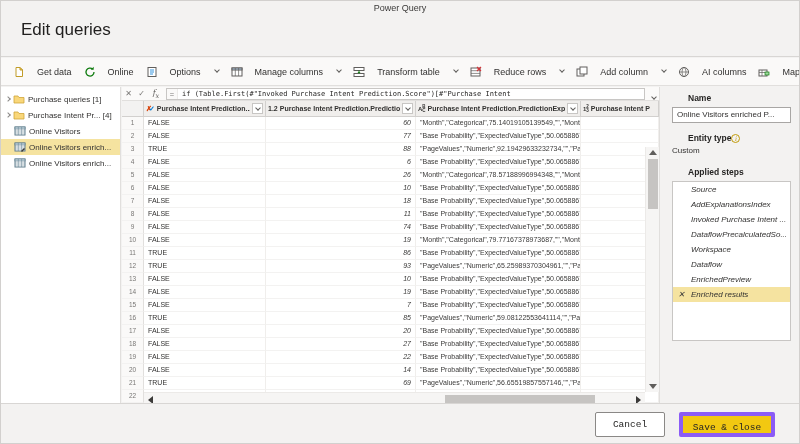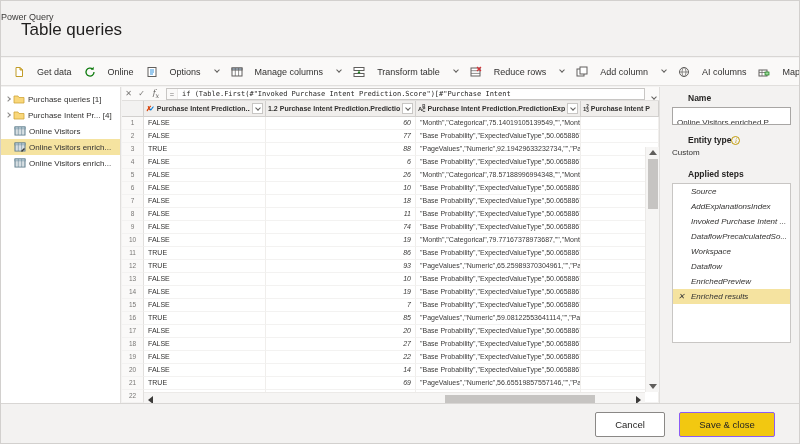--- a/index.html
+++ b/index.html
@@ -2,21 +2,21 @@
 <html><head>
 <meta charset="utf-8">
 <style>
   * { margin:0; padding:0; box-sizing:border-box; }
   html,body { width:800px; height:444px; }
   body { font-family:"Liberation Sans", sans-serif; color:#252423; background:#fff; }
   .app { position:relative; width:800px; height:444px; background:#f3f2f1; overflow:hidden; border:1px solid #d2d0ce; }
 
   
   .titlebar { position:absolute; top:0; left:0; right:0; height:56px; background:#f3f2f1; border-bottom:1px solid #d8d6d4; }
-  .app-title { position:absolute; top:11px; left:0; width:100%; font-size:9px; color:#3b3a39; }
+  .app-title { position:absolute; top:2px; left:0; width:100%; text-align:center; font-size:9px; color:#3b3a39; }
   .page-title { position:absolute; top:19px; left:20px; font-size:17px; font-weight:400; color:#201f1e; }
 
   
   .toolbar { position:absolute; top:57px; left:0; right:0; height:28px; background:#faf9f8; border-bottom:1px solid #e1dfdd; display:flex; align-items:center; padding:0 6px; }
   .tb-item { display:flex; align-items:center; gap:12px; padding:0 6px; height:22px; font-size:9px; color:#323130; white-space:nowrap; cursor:default; }
   .tb-sep { width:1px; height:16px; background:#e1dfdd; }
   .cvd { display:inline-block; width:4px; height:4px; border-right:1px solid #605e5c; border-bottom:1px solid #605e5c; transform:rotate(45deg); margin:-3px 0 0 2px; }
   .tb-item svg { display:block; }
 
   
@@ -63,43 +63,43 @@
   .v-thumb { position:absolute; top:12px; left:2px; width:10px; height:50px; background:#c6c4c2; }
   .h-thumb { position:absolute; left:60%; width:30%; top:2px; height:9px; background:#c6c4c2; }
   .tri-up   { position:absolute; top:3px; left:3px; width:0; height:0; border-left:4px solid transparent; border-right:4px solid transparent; border-bottom:5px solid #605e5c; }
   .tri-down { position:absolute; bottom:3px; left:3px; width:0; height:0; border-left:4px solid transparent; border-right:4px solid transparent; border-top:5px solid #605e5c; }
   .tri-left  { position:absolute; left:4px; top:3px; width:0; height:0; border-top:4px solid transparent; border-bottom:4px solid transparent; border-right:5px solid #3b3a39; }
   .tri-right { position:absolute; right:4px; top:3px; width:0; height:0; border-top:4px solid transparent; border-bottom:4px solid transparent; border-left:5px solid #3b3a39; }
 
   
   .rpanel { position:absolute; top:86px; left:658px; width:142px; height:318px; background:#f3f2f1; border-left:1px solid #e1dfdd; padding:6px 10px 0 12px; }
   .rp-label { font-size:8.5px; font-weight:bold; color:#252423; margin-bottom:4px;padding-left:16px; }
-  .rp-input { width:100%; height:16px; background:#fff; border:1px solid #a8a6a4; font-size:8px; color:#323130; padding:8px 4px; line-height:14px; white-space:nowrap; overflow:hidden; margin-bottom:10px; }
+  .rp-input { width:100%; height:16px; background:#fff; border:1px solid #a8a6a4; font-size:8px; color:#323130; padding:0 4px; line-height:14px; white-space:nowrap; overflow:hidden; margin-bottom:10px; }
   .rp-row { display:flex; align-items:center; margin-bottom:3px; }
   .info-icon { width:9px; height:9px; border:1px solid #c19b08; border-radius:50%; color:#c19b08; font-size:6.5px; line-height:8px; text-align:center; font-style:italic; font-family:"DejaVu Serif", serif; }
   .rp-value { font-size:8px; color:#323130; margin-bottom:12px; }
   .steps-box { background:#fff; border:1px solid #c8c6c4; height:160px; margin-top:4px; overflow:hidden; }
   .step { height:15px; line-height:15px; font-size:8px; color:#323130; padding-left:18px; position:relative; white-space:nowrap; overflow:hidden;font-style:italic; }
   .step.selected { background:#f5e3a0; }
   .step .x-ic { position:absolute; left:5px; top:0; font-size:8px; color:#3b3a39; }
 
   
   .footer { position:absolute; left:0; right:0; bottom:0; height:40px; background:#f3f2f1; border-top:1px solid #d8d6d4; }
-  .btn { position:absolute; top:8px; height:25px; font-size:9.5px; text-align:center; line-height:23px; border-radius:2px; cursor:default; }
+  .btn { position:absolute; top:8px; height:25px; font-size:9.5px; text-align:center; line-height:23px; border-radius:2px; cursor:default;font-family:Liberation Mono, monospace; }
   .btn-cancel { right:134px; width:70px; background:#fff; border:1px solid #8a8886; color:#252423; }
-  .btn-save { right:24px; width:96px; background:#f2c811; border:1px solid #8b5cf6; color:#252423; }
+  .btn-save { right:24px; width:96px; background:#f2c811; border:4px solid #8b5cf6; color:#252423; }
 </style>
 </head>
 <body>
 
 <div class="app">
 
   <div class="titlebar">
     <div class="app-title">Power Query</div>
-    <div class="page-title">Table queries</div>
+    <div class="page-title">Edit queries</div>
   </div>
 
   <div class="toolbar">
     <div class="tb-item">
       <svg width="12" height="12">
           <path d="M3 1.5h4l2.5 2.5v6.5H3z" fill="#fff" stroke="#c19c29"></path>
           <path d="M7 1.5l2.5 2.5H7z" fill="#f4d27a" stroke="#c19c29"></path>
         </svg>
       <span>Get data</span>
     </div>

